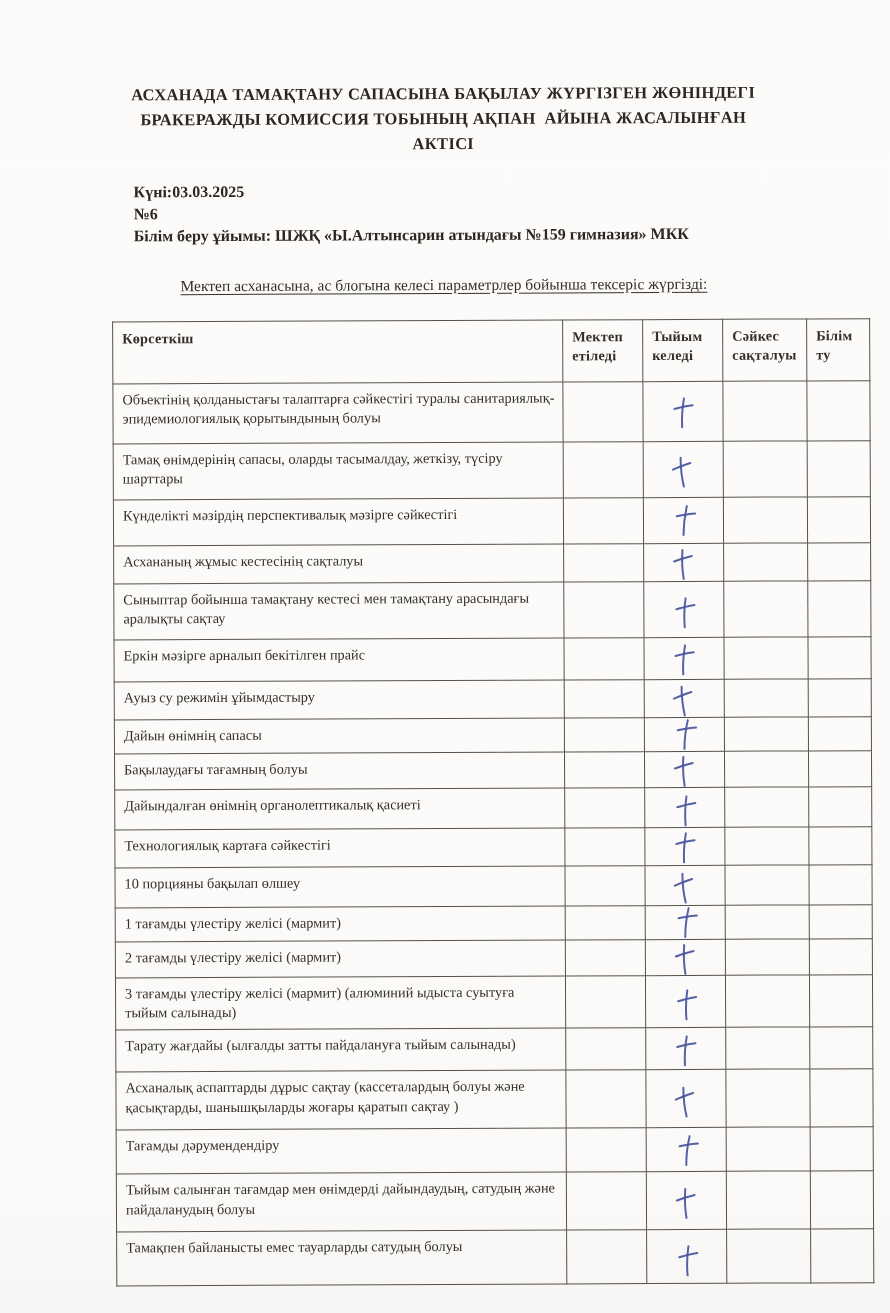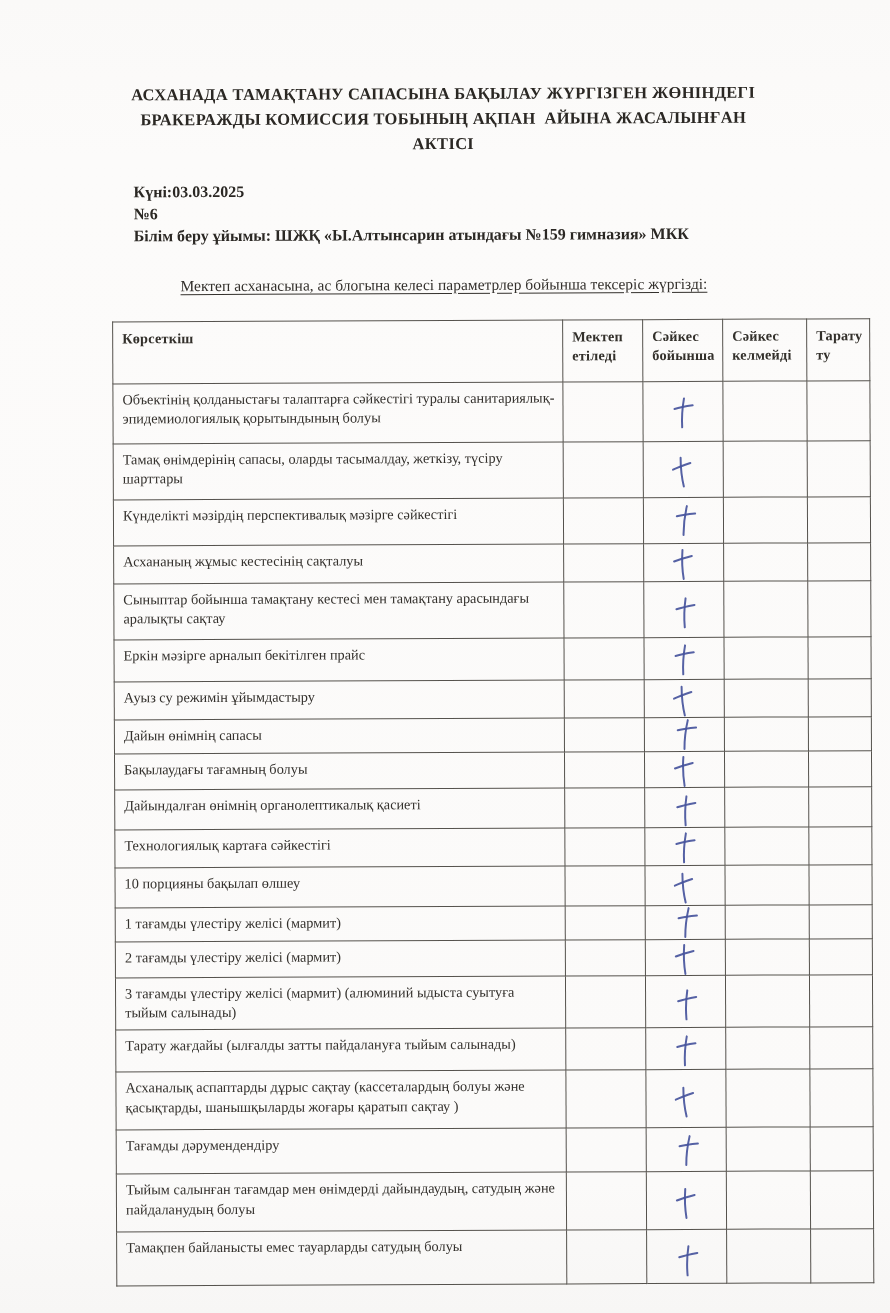--- a/index.html
+++ b/index.html
@@ -78,23 +78,23 @@
       <col class="c1">
         <col class="c2">
         <col class="c3">
         <col class="c4">
         <col class="c5">
     </colgroup>
     <thead>
       <tr>
         <th>Көрсеткіш</th>
         <th>Мектеп етіледі</th>
-        <th>Сәйкес бойынша</th>
-        <th>Сәйкес келмейді</th>
-        <th>Тарату ту</th>
+        <th>Тыйым келеді</th>
+        <th>Сәйкес сақталуы</th>
+        <th>Білім ту</th>
       </tr>
     </thead>
     <tbody id="table-body">
         <tr style="height: 60px;">
       <td>Объектінің қолданыстағы талаптарға сәйкестігі туралы санитариялық-эпидемиологиялық қорытындының болуы</td>
       <td></td>
       <td class="mark-cell">
             <span class="mk v0">
               <svg width="24" height="34" viewBox="0 0 24 34">
                 <path d="M13 3 C12 11, 11.4 21, 12.6 32"></path>

